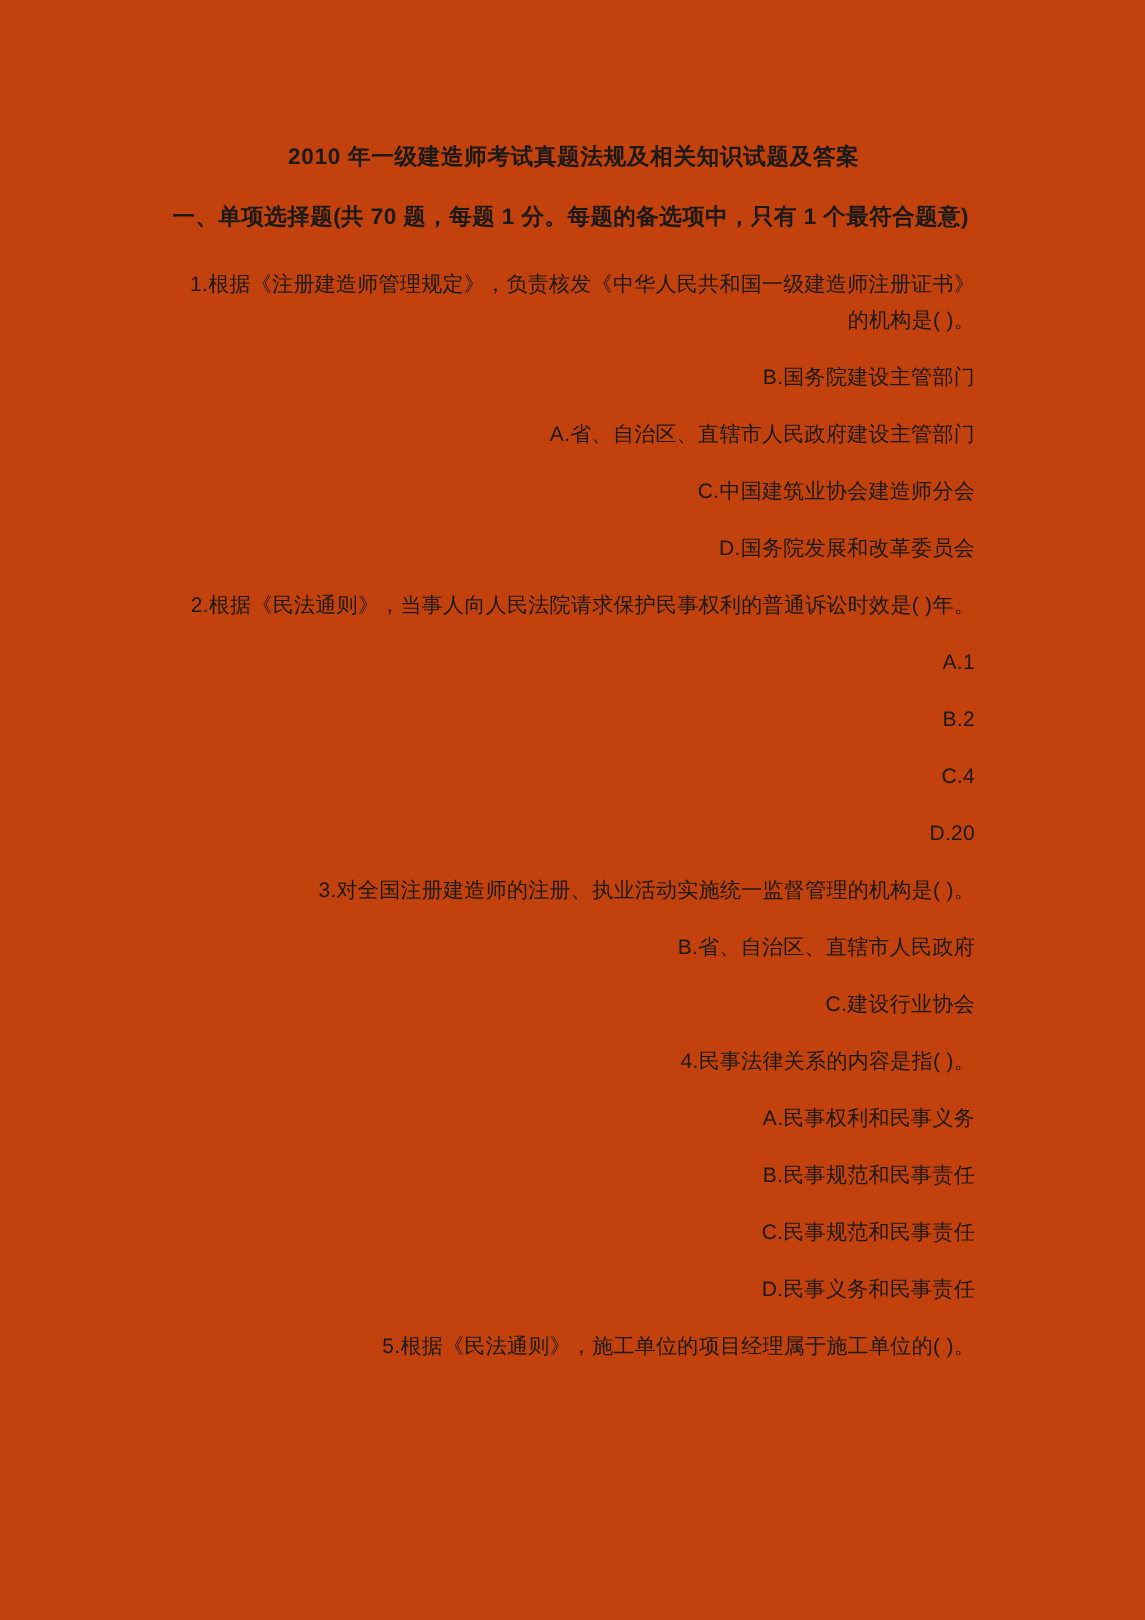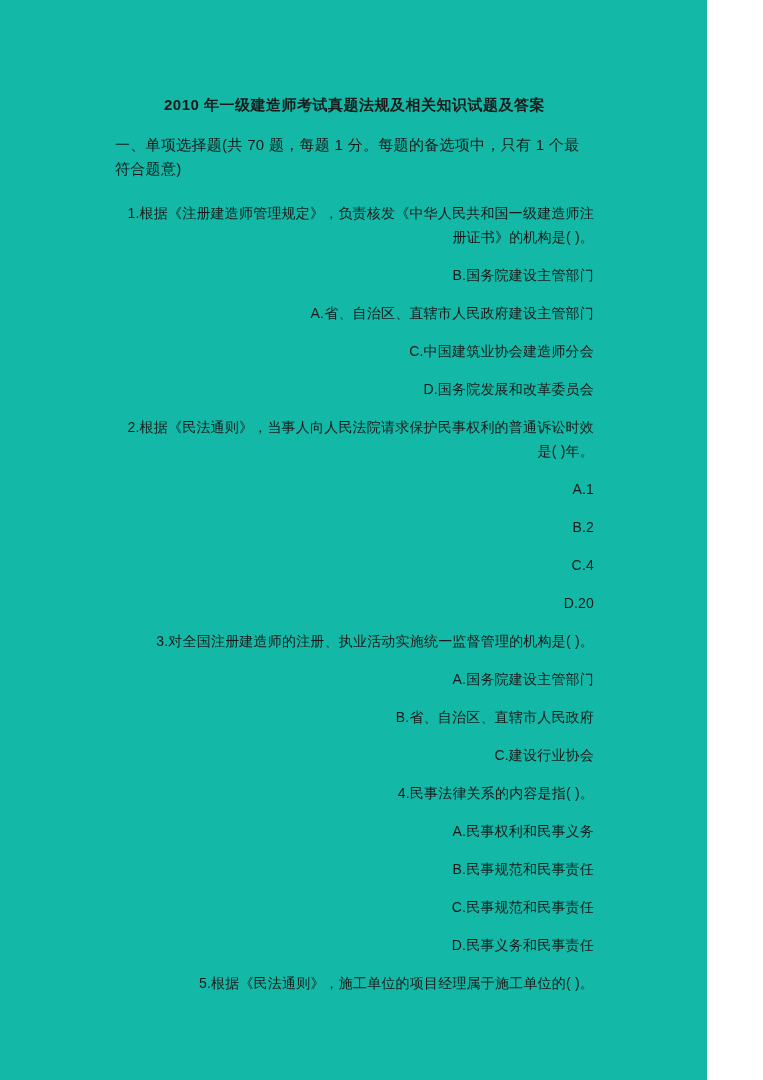--- a/index.html
+++ b/index.html
@@ -3,38 +3,38 @@
 <meta charset="utf-8">
 <style>
   * { margin: 0; padding: 0; box-sizing: border-box; }
   html, body {
     width: 763px;
     height: 1080px;
     background: #ffffff;
     font-family: "Liberation Sans", "DejaVu Sans", sans-serif;
   }
   .page {
-    width: 707px;
+    width: 763px;
     height: 1080px;
-    background: #14b8a6;
+    background: #c2410c;
     color: #1a1a1a;
     padding: 93px 113px 0 115px;
     overflow: hidden;
   }
   .doc-title {
     font-size: 15px;
     font-weight: bold;
     text-align: center;
     line-height: 24px;
     margin-bottom: 16px;
     letter-spacing: 0.5px;
   }
   .section-heading {
     font-size: 15px;
-    font-weight: normal;
+    font-weight: bold;
     line-height: 24px;
     margin-bottom: 20px;
     letter-spacing: 0.3px;
   }
   .para {
     font-size: 14px;
     line-height: 24px;
     margin-bottom: 14px;
     letter-spacing: 0.2px;
     text-align: right;
@@ -61,21 +61,20 @@
   <div class="question-block">
     <div class="para">2.根据《民法通则》，当事人向人民法院请求保护民事权利的普通诉讼时效是( )年。</div>
     <div class="para">A.1</div>
     <div class="para">B.2</div>
     <div class="para">C.4</div>
     <div class="para">D.20</div>
   </div>
 
   <div class="question-block">
     <div class="para">3.对全国注册建造师的注册、执业活动实施统一监督管理的机构是( )。</div>
-    <div class="para">A.国务院建设主管部门</div>
     <div class="para">B.省、自治区、直辖市人民政府</div>
     <div class="para">C.建设行业协会</div>
   </div>
 
   <div class="question-block">
     <div class="para">4.民事法律关系的内容是指( )。</div>
     <div class="para">A.民事权利和民事义务</div>
     <div class="para">B.民事规范和民事责任</div>
     <div class="para">C.民事规范和民事责任</div>
     <div class="para">D.民事义务和民事责任</div>

